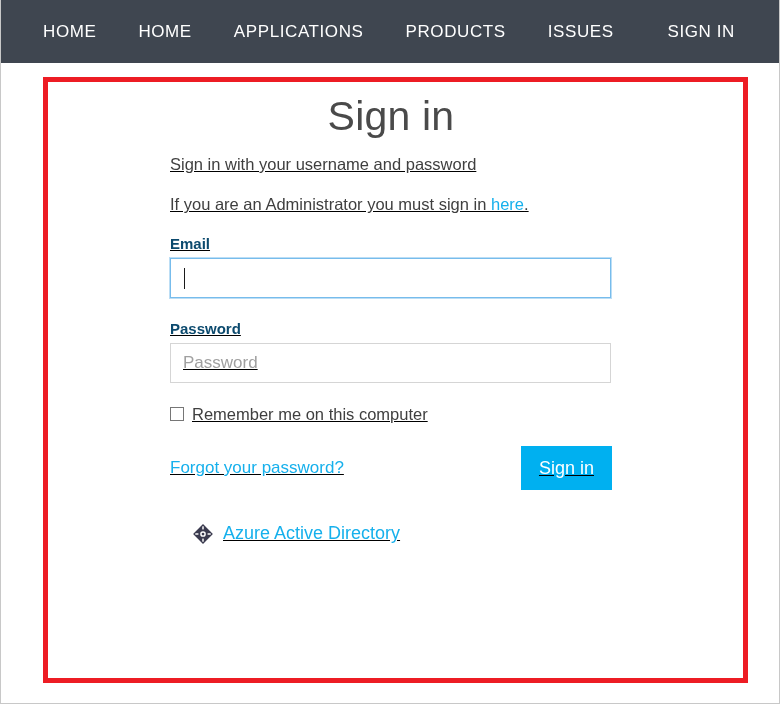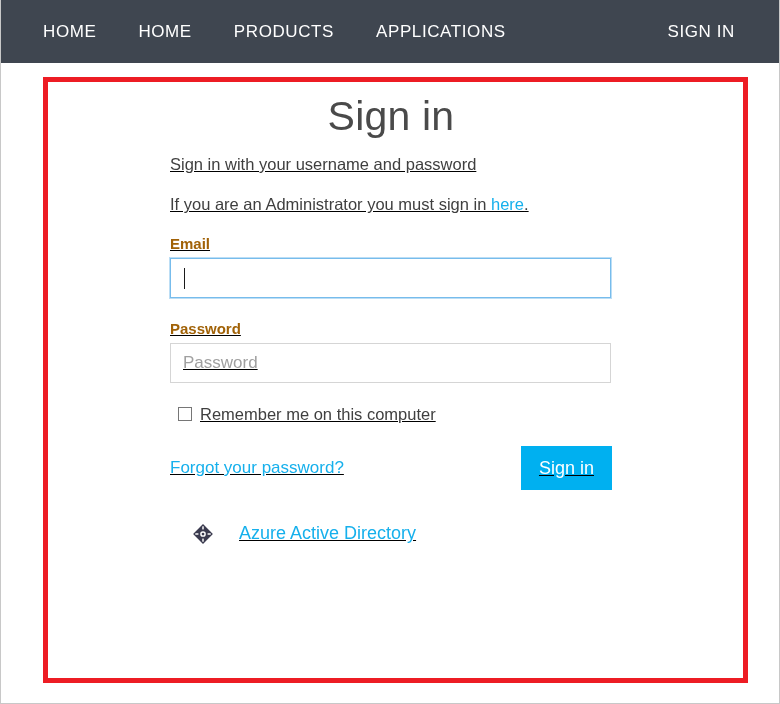--- a/index.html
+++ b/index.html
@@ -108,21 +108,21 @@
     font-size: 16.5px;
     color: #3f3f3f;
     margin: 0 0 19px 0;
     line-height: 1.3;
   }
   .intro-line.second {
   }
   .field-label {
     font-size: 15px;
     font-weight: bold;
-    color: #a16207;
+    color: #0c4a6e;
     margin: 0 0 6px 0;
     display: block;
   }
   .text-input {
     display: block;
     width: 441px;
     height: 40px;
     box-sizing: border-box;
     font-size: 17px;
     font-family: "Liberation Sans", sans-serif;
@@ -150,21 +150,21 @@
     position: absolute;
     left: 14px;
     top: 10px;
     width: 1px;
     height: 21px;
     background: #1a1a1a;
   }
   .checkbox-row {
     display: flex;
     align-items: center;
-    margin: 0 0 22px 8px;
+    margin: 0 0 22px 0;
   }
   .checkbox-box {
     width: 14px;
     height: 14px;
     border: 1px solid #767676;
     background: #ffffff;
     box-sizing: border-box;
     margin-right: 8px;
     flex: 0 0 auto;
     cursor: pointer;
@@ -203,21 +203,20 @@
   }
   .alt-line {
     font-size: 16.5px;
     color: #3f3f3f;
     margin: 0 0 18px 0;
   }
   .provider-row {
     display: flex;
     align-items: center;
     padding-left: 22px;
-    gap: 16px;
   }
   .aad-icon {
     width: 22px;
     height: 22px;
     margin-right: 9px;
     flex: 0 0 auto;
     display: block;
   }
   .provider-label {
     font-size: 18px;
@@ -226,22 +225,23 @@
     cursor: pointer;
   }
 </style>
 </head>
 <body>
 
 <div id="topnav">
   <div class="nav-left">
     <div class="nav-item">HOME</div>
     <div class="nav-item">HOME</div>
+    <div class="nav-item">APPLICATIONS</div>
     <div class="nav-item">PRODUCTS</div>
-    <div class="nav-item">APPLICATIONS</div>
+    <div class="nav-item">ISSUES</div>
   </div>
   <div class="nav-right">
     <div class="nav-item">SIGN IN</div>
   </div>
 </div>
 
 <div id="signin-card">
   <div class="card-inner">
 
     <h1 id="page-title">Sign in</h1>

